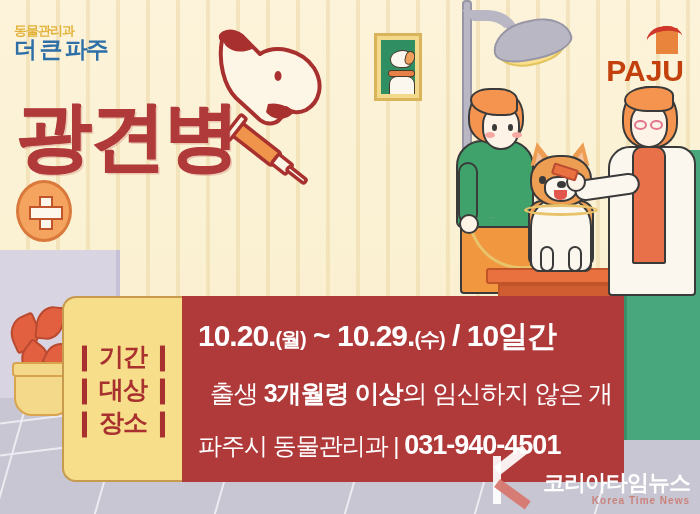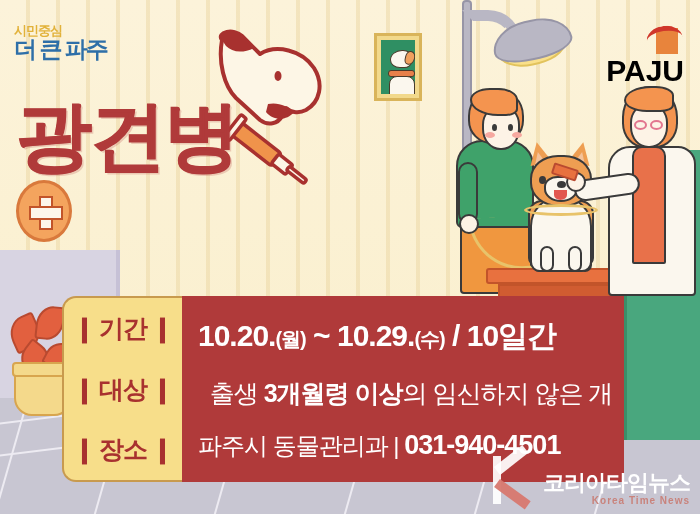--- a/index.html
+++ b/index.html
@@ -196,32 +196,32 @@
 
   
   .citylogo { position:absolute; left:14px; top:24px; z-index:8; }
   .cl-top { font-size:13px; font-weight:bold; color:#E2B23A; letter-spacing:-1px; line-height:1; }
   .cl-bot { font-size:23px; font-weight:bold; color:#2E6FA8; letter-spacing:-2px; line-height:1; margin-top:1px;}
   .pajulogo { position:absolute; right:16px; top:26px; z-index:8; text-align:right; }
   .pj-mark { position:relative; height:30px; width:62px; margin-left:auto; }
   .pj-sq { position:absolute; right:6px; top:2px; width:22px; height:26px; background:#E8843C; }
   .pj-sw { position:absolute; right:2px; top:0px; width:36px; height:16px;
     border-top:5px solid #D0372B; border-radius:60% 60% 0 0 / 100% 100% 0 0; transform:rotate(-8deg);}
-  .pj-txt { font-size:30px; font-weight:bold; color:#000000; letter-spacing:0px; line-height:1; }
+  .pj-txt { font-size:30px; font-weight:bold; color:#c2410c; letter-spacing:0px; line-height:1; }
 
   
   .infobox {
     position:absolute; left:62px; top:296px; width:562px; height:186px; z-index:9;
     display:flex;
   }
   .info-left {
     width:120px; background:#F7DE8A; border:2px solid #C89A4E;
     border-radius:14px 0 0 14px; border-right:none;
-    display:flex; flex-direction:column; justify-content:space-between;
-    padding:14px 0;
+    display:flex; flex-direction:column; justify-content:center;
+    padding:20px 0;
   }
   .info-right {
     flex:1; background:#B03A3A;
     display:flex; flex-direction:column; justify-content:space-around;
     padding:10px 0 10px 16px;
   }
   .lbl {
     text-align:center; color:#A8312F; font-weight:bold; font-size:25px;
     letter-spacing:-1px; white-space:nowrap;
   }
@@ -345,21 +345,21 @@
     <div class="vet-face"></div>
     <div class="vet-bang"></div>
     <div class="vet-glass" style="left:634px;top:120px;"></div>
     <div class="vet-glass" style="left:650px;top:120px;"></div>
     <div class="vet-arm"></div>
     <div class="vet-hand"></div>
     <div class="vet-syr"></div>
   </div>
 
   <div class="citylogo">
-    <div class="cl-top">시민중심</div>
+    <div class="cl-top">동물관리과</div>
     <div class="cl-bot">더 큰 파주</div>
   </div>
 
   <div class="pajulogo">
     <div class="pj-mark">
       <div class="pj-sq"></div>
       <div class="pj-sw"></div>
     </div>
     <div class="pj-txt">PAJU</div>
   </div>

